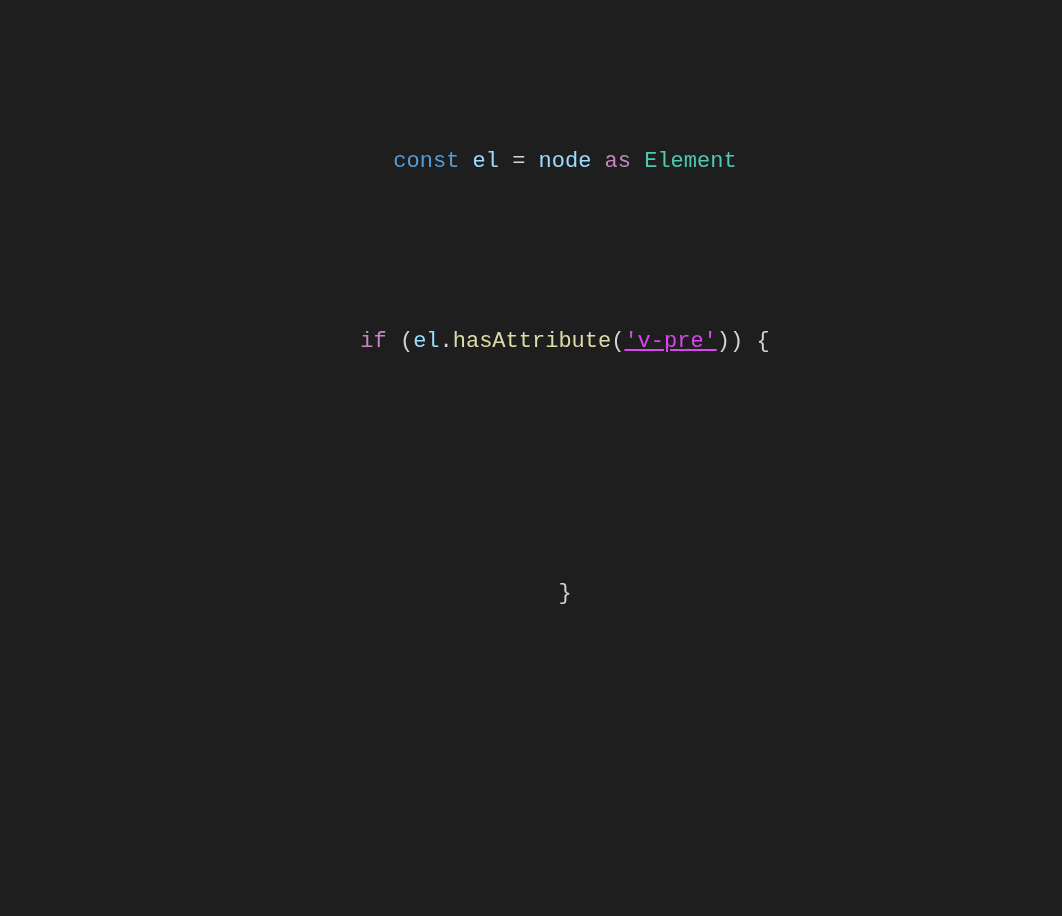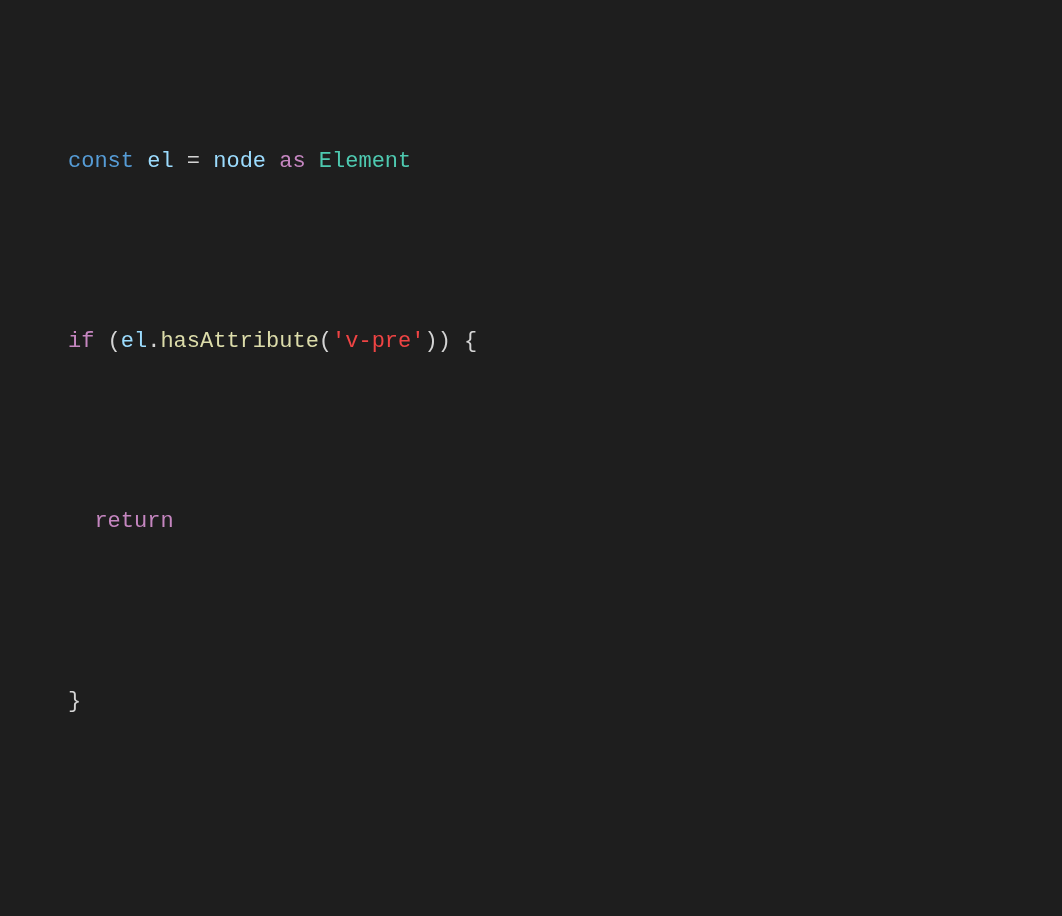--- a/index.html
+++ b/index.html
@@ -1,15 +1,15 @@
 <!DOCTYPE html>
 <html><head>
 <meta charset="utf-8">
 <style>
-  * { margin: 0; padding: 0; box-sizing: border-box; }
+  * { margin: 0; padding: 0; box-sizing: border-box; text-align: center; }
   html, body {
     width: 1062px;
     height: 916px;
     background: #1e1e1e;
     font-family: Menlo, Monaco, "Courier New", monospace;
     font-size: 22px;
     overflow: hidden;
   }
   .editor {
     display: flex;
@@ -31,40 +31,39 @@
   .line {
     height: 36px;
     padding-left: 44px;
     position: relative;
   }
   
   .kw   { color: #c586c0; }  
   .kw2  { color: #569cd6; }  
   .var  { color: #9cdcfe; }  
   .fn   { color: #dcdcaa; margin-top: 36px; }  
-  .str  { color: #ef4444; }  
+  .str  { color: #d946ef; text-decoration: underline; }  
   .type { color: #4ec9b0; }  
   .pun  { color: #d4d4d4; }  
   .op   { color: #d4d4d4; }
 </style>
 </head>
 <body>
 
 <div class="editor">
   <div class="gutter"></div>
   <div class="code">
 
     
     <div class="line"><span class="kw2">const</span> <span class="var">el</span> <span class="op">=</span> <span class="var">node</span> <span class="kw">as</span> <span class="type">Element</span></div>
 
     
     <div class="line"><span class="kw">if</span> <span class="pun">(</span><span class="var">el</span><span class="pun">.</span><span class="fn">hasAttribute</span><span class="pun">(</span><span class="str">'v-pre'</span><span class="pun">)) {</span></div>
 
     
-    <div class="line">  <span class="kw">return</span></div>
 
     
     <div class="line"><span class="pun">}</span></div>
 
     
     <div class="line"></div>
 
     
     
 

